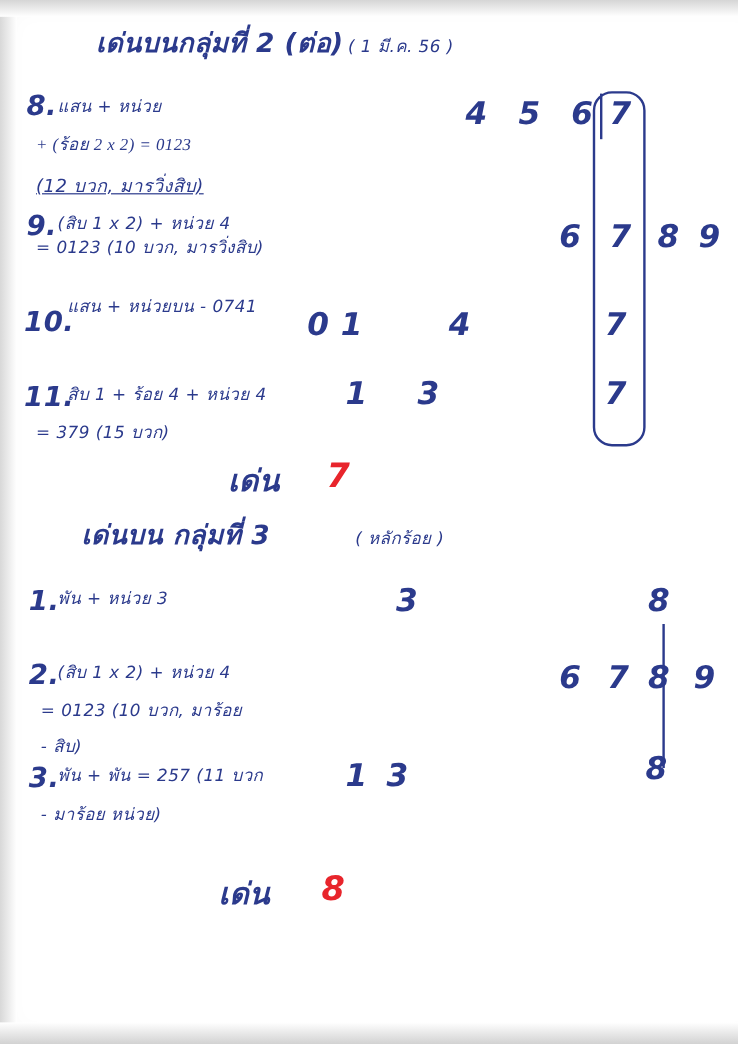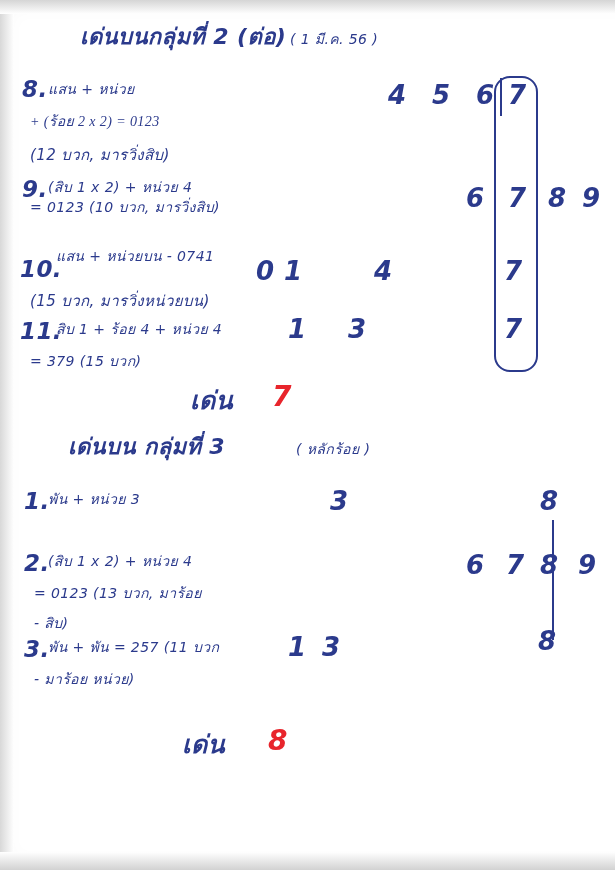--- a/index.html
+++ b/index.html
@@ -74,20 +74,21 @@
   .num {
     font-size: 23px;
     font-weight: bold;
   }
   .numlg {
     font-size: 26px;
     font-weight: bold;
   }
   .small {
     font-size: 15px;
+    text-decoration: underline;
   }
   .med {
     font-size: 14px;
   }
   .redbig {
     font-size: 28px;
     font-weight: bold;
   }
 
   
@@ -128,21 +129,20 @@
   <div class="ink hand num" style="left:22px; top:178px;">9.</div>
   <div class="ink hand med" style="left:48px; top:180px;">(สิบ 1 x 2) + หน่วย 4</div>
   <div class="ink hand med" style="left:30px; top:200px;">= 0123 (10 บวก, มารวิ่งสิบ)</div>
   <div class="ink hand numlg" style="left:466px; top:185px;">6</div>
   <div class="ink hand numlg" style="left:508px; top:185px;">7</div>
   <div class="ink hand numlg" style="left:548px; top:185px;">8</div>
   <div class="ink hand numlg" style="left:582px; top:185px;">9</div>
 
   <div class="ink hand num" style="left:20px; top:258px;">10.</div>
   <div class="ink hand med" style="left:56px; top:249px;">แสน + หน่วยบน - 0741</div>
-  <div class="ink hand small" style="left:30px; top:294px;">(15 บวก, มารวิ่งหน่วยบน)</div>
   <div class="ink hand numlg" style="left:256px; top:258px;">0</div>
   <div class="ink hand numlg" style="left:284px; top:258px;">1</div>
   <div class="ink hand numlg" style="left:374px; top:258px;">4</div>
   <div class="ink hand numlg" style="left:504px; top:258px;">7</div>
 
   <div class="ink hand num" style="left:20px; top:320px;">11.</div>
   <div class="ink hand med" style="left:56px; top:322px;">สิบ 1 + ร้อย 4 + หน่วย 4</div>
   <div class="ink hand med" style="left:30px; top:354px;">= 379 (15 บวก)</div>
   <div class="ink hand numlg" style="left:288px; top:316px;">1</div>
   <div class="ink hand numlg" style="left:348px; top:316px;">3</div>
@@ -157,21 +157,21 @@
   <div class="ink hand head" style="left:68px; top:436px;">เด่นบน กลุ่มที่ 3</div>
   <div class="ink hand med" style="left:296px; top:442px;">( หลักร้อย )</div>
 
   <div class="ink hand num" style="left:24px; top:490px;">1.</div>
   <div class="ink hand med" style="left:48px; top:492px;">พัน + หน่วย 3</div>
   <div class="ink hand numlg" style="left:330px; top:488px;">3</div>
   <div class="ink hand numlg" style="left:540px; top:488px;">8</div>
 
   <div class="ink hand num" style="left:24px; top:552px;">2.</div>
   <div class="ink hand med" style="left:48px; top:554px;">(สิบ 1 x 2) + หน่วย 4</div>
-  <div class="ink hand med" style="left:34px; top:586px;">= 0123 (13 บวก, มาร้อย</div>
+  <div class="ink hand med" style="left:34px; top:586px;">= 0123 (10 บวก, มาร้อย</div>
   <div class="ink hand med" style="left:34px; top:616px;">- สิบ)</div>
   <div class="ink hand numlg" style="left:466px; top:552px;">6</div>
   <div class="ink hand numlg" style="left:506px; top:552px;">7</div>
   <div class="ink hand numlg" style="left:540px; top:552px;">8</div>
   <div class="ink hand numlg" style="left:578px; top:552px;">9</div>
 
   <div class="ink hand num" style="left:24px; top:638px;">3.</div>
   <div class="ink hand med" style="left:48px; top:640px;">พัน + พัน = 257 (11 บวก</div>
   <div class="ink hand med" style="left:34px; top:672px;">- มาร้อย หน่วย)</div>
   <div class="ink hand numlg" style="left:288px; top:634px;">1</div>

